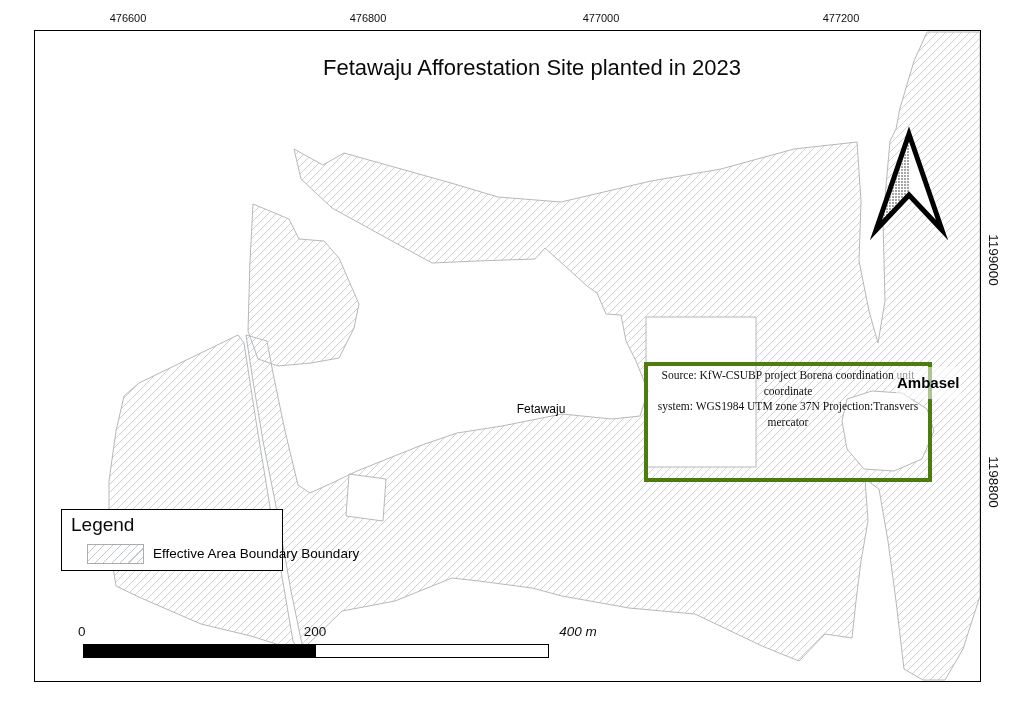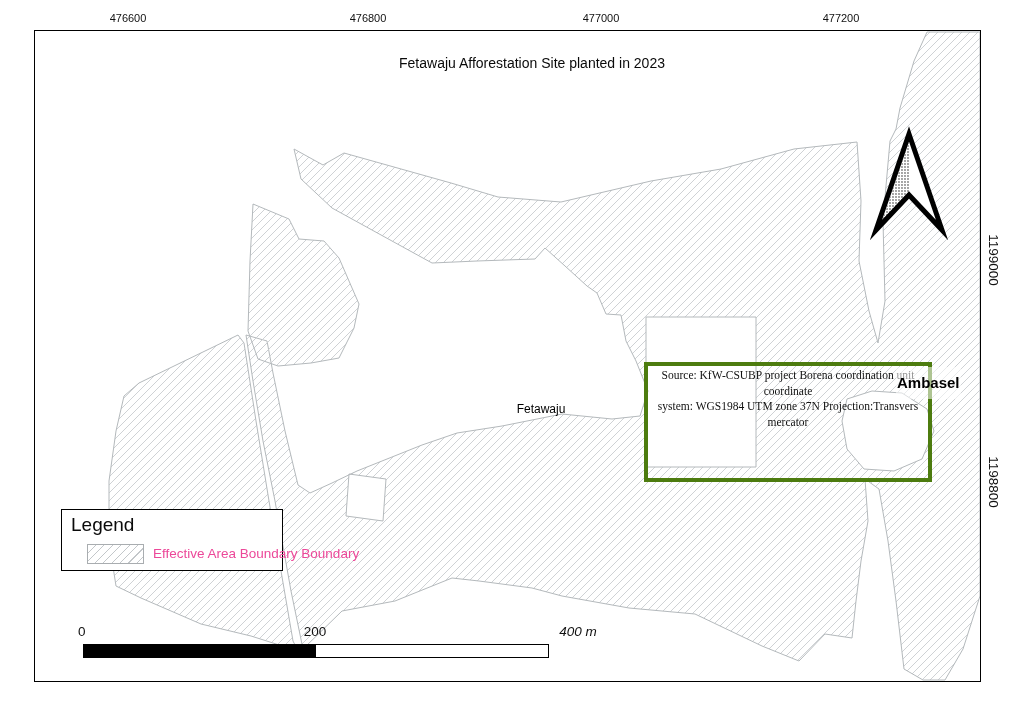--- a/index.html
+++ b/index.html
@@ -11,21 +11,21 @@
   .tick{position:absolute;top:12px;font-size:11px;color:#111;transform:translateX(-50%);white-space:nowrap;}
   .t0{left:128px}.t1{left:368px}.t2{left:601px}.t3{left:841px}
   .rtick{position:absolute;left:993px;font-size:13.5px;color:#111;white-space:nowrap;
          transform:translate(-50%,-50%) rotate(90deg);}
   .r0{top:260px}.r1{top:482px}
 
   
   .map-frame{position:absolute;left:34px;top:30px;width:945px;height:650px;
              border:1.5px solid #000;background:#fff;}
   .map-title{position:absolute;left:497px;top:24px;transform:translateX(-50%);
-             font-size:14px;color:#0a0a0a;white-space:nowrap;}
+             font-size:22px;color:#0a0a0a;white-space:nowrap;}
   .map-svg{position:absolute;left:0;top:0;width:100%;height:100%;}
 
   .place-label{position:absolute;left:506px;top:371px;transform:translateX(-50%);
                font-size:12px;color:#000000;}
 
   
   .source-box{position:absolute;left:609px;top:331px;width:288px;height:120px;
               border:4px solid #4d7c0f;font-family:"Liberation Serif",serif;
               font-size:11.5px;line-height:15.5px;text-align:center;color:#111;
               padding-top:2px;box-sizing:border-box;}
@@ -33,21 +33,21 @@
                 font-weight:bold;font-size:15px;background:rgba(255,255,255,.55);
                 padding:8px 1px;color:#000;}
 
   
   .legend{position:absolute;left:26px;top:478px;width:222px;height:62px;
           border:1.3px solid #000;background:#fff;box-sizing:border-box;}
   .legend-title{position:absolute;left:9px;top:4px;font-size:19px;color:#0a0a0a;}
   .legend-swatch{position:absolute;left:25px;top:34px;width:57px;height:20px;
                  border:1px solid #a9adb0;box-sizing:border-box;
                  background:repeating-linear-gradient(135deg,#fff 0 5px,#c3c7ca 5px 6px);}
-  .legend-item-label{position:absolute;left:91px;top:36px;font-size:13.5px;color:#ec4899;white-space:nowrap;}
+  .legend-item-label{position:absolute;left:91px;top:36px;font-size:13.5px;color:#000000;white-space:nowrap;}
 
   
   .scalebar{position:absolute;left:0;top:0;}
   .sb-label{position:absolute;font-size:13.5px;color:#111;white-space:nowrap;}
   .sb0{left:43px;top:593px;}
   .sb1{left:280px;top:593px;transform:translateX(-50%);}
   .sb2{left:543px;top:593px;transform:translateX(-50%);font-style:italic;}
   .sb-bar{position:absolute;left:48px;top:613px;width:464px;height:12px;
           border:1px solid #000;background:#fff;box-sizing:content-box;}
   .sb-black{position:absolute;left:0;top:0;width:232px;height:12px;background:#000;}

